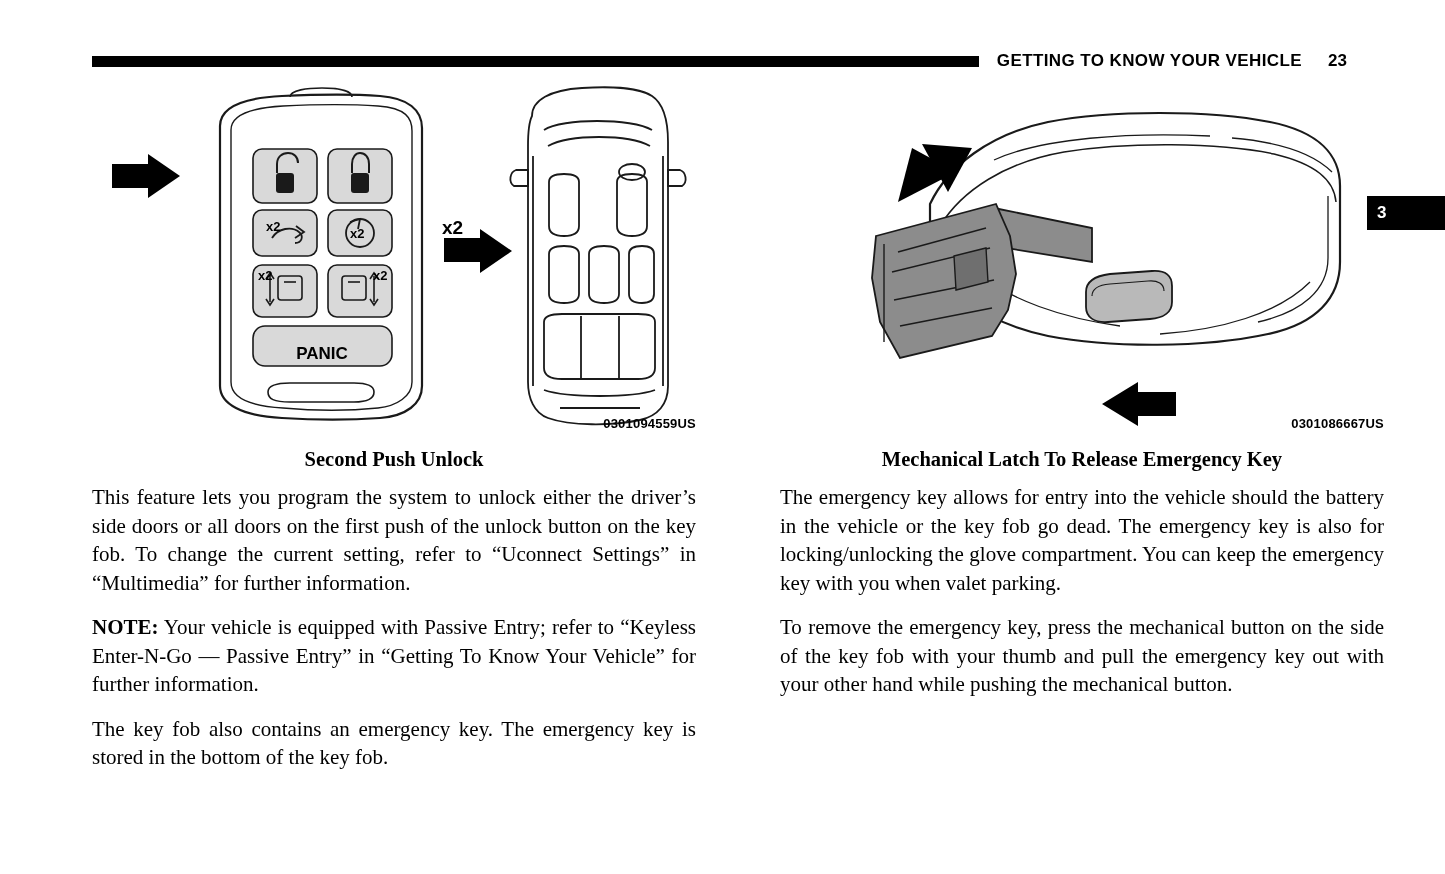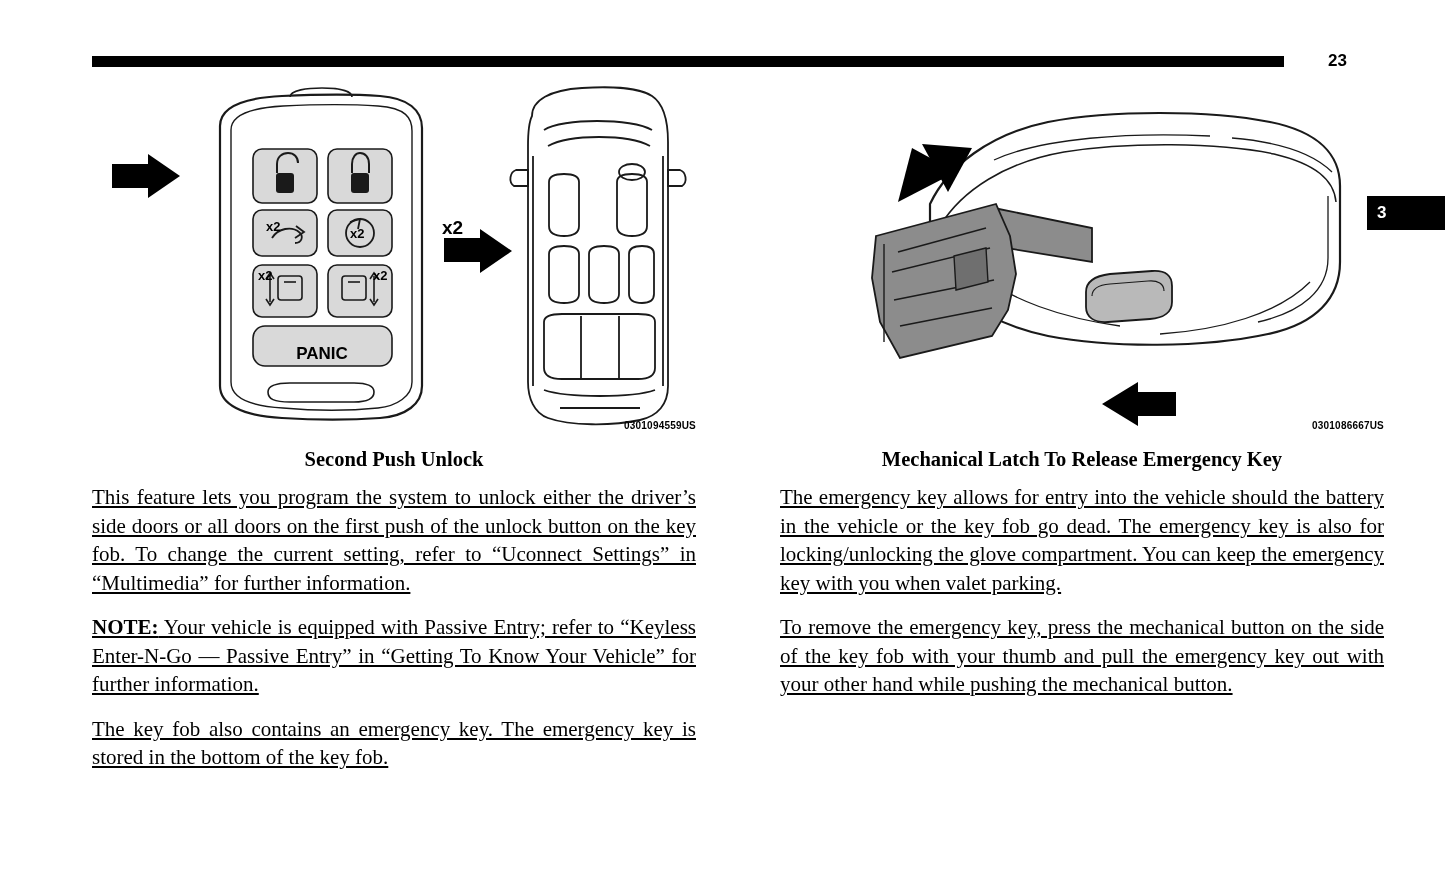--- a/index.html
+++ b/index.html
@@ -79,57 +79,57 @@
     height: 345px;
   }
   .figure svg { display: block; }
 
   .fig-code {
     position: absolute;
     right: 0;
     bottom: 0;
     font-family: "Liberation Sans", sans-serif;
     font-weight: bold;
-    font-size: 10px;
+    font-size: 13px;
     letter-spacing: 0.2px;
   }
 
   .fig-caption {
     text-align: center;
     font-family: "Liberation Serif", serif;
     font-weight: bold;
     font-size: 20.5px;
     margin-top: 17px;
     margin-bottom: 12px;
   }
 
   p.body {
     font-size: 21px;
     line-height: 28.5px;
     margin: 0 0 16px 0;
     text-align: justify;
     text-justify: inter-word;
     hyphens: manual;
-    text-decoration: underline;
   }
   p.body:last-child { margin-bottom: 0; }
 
   .subhead {
     font-weight: bold;
     font-size: 21px;
     line-height: 28.5px;
     margin: 0 0 14px 0;
   }
   .note-label { font-weight: bold; }
 </style>
 </head>
 <body>
 
 <div class="header">
   <div class="header-rule"></div>
+  <div class="header-title">GETTING TO KNOW YOUR VEHICLE</div>
   <div class="header-page">23</div>
 </div>
 
 <div class="chapter-tab">
   <span>3</span>
 </div>
 
 <div class="col col-left">
 
   <div class="figure">

